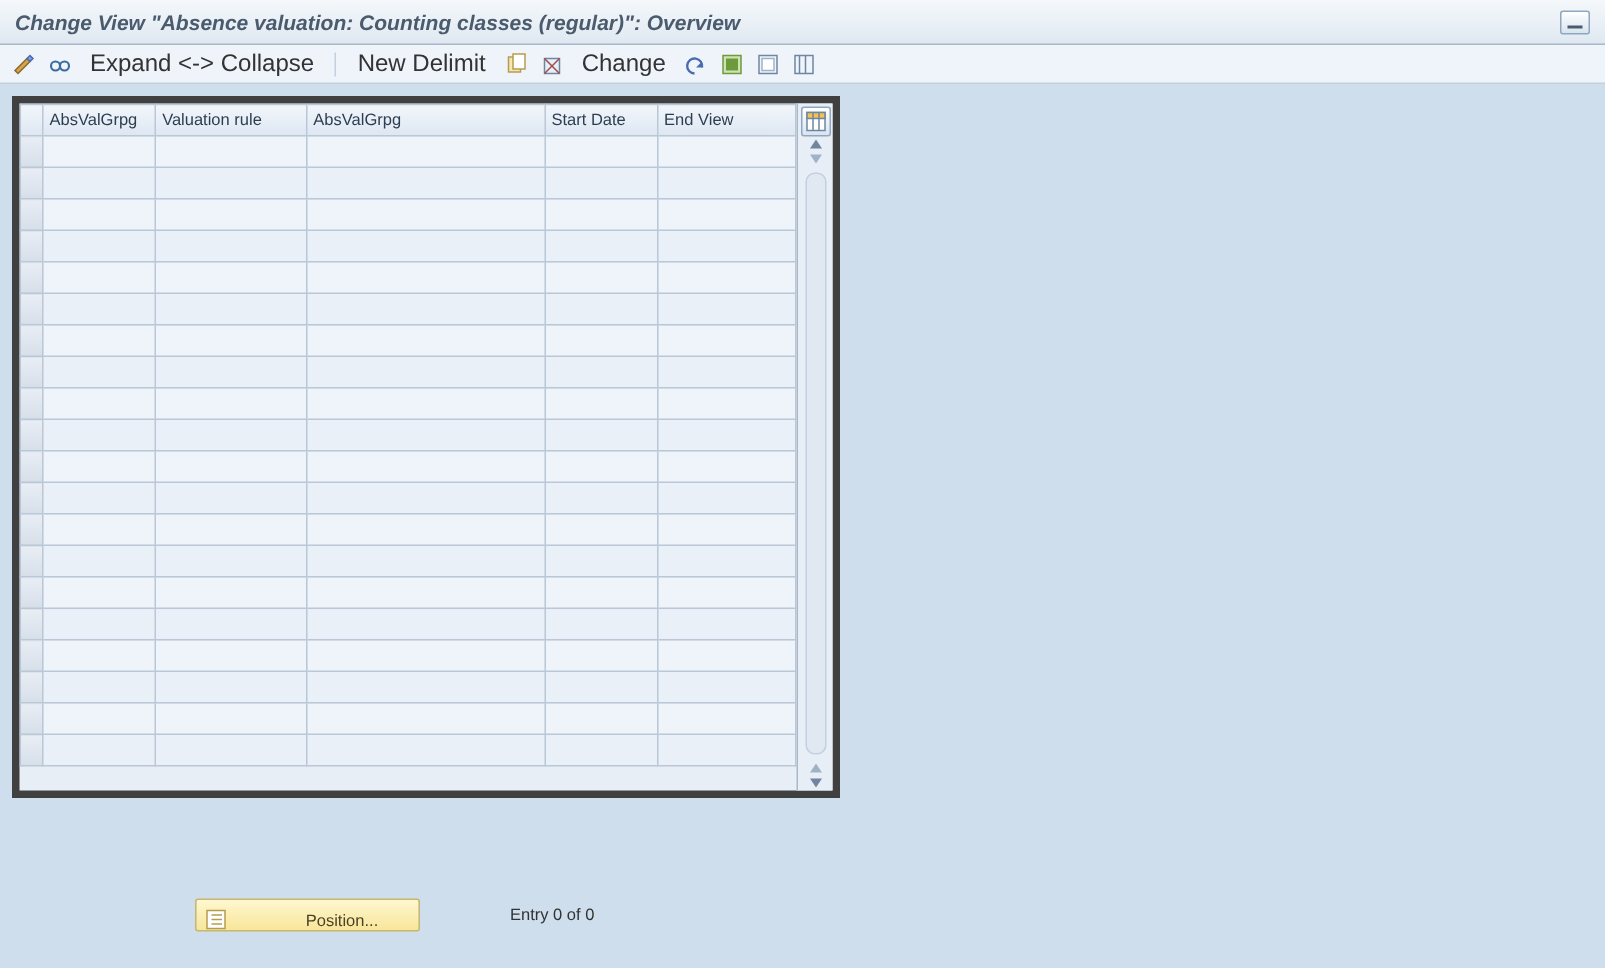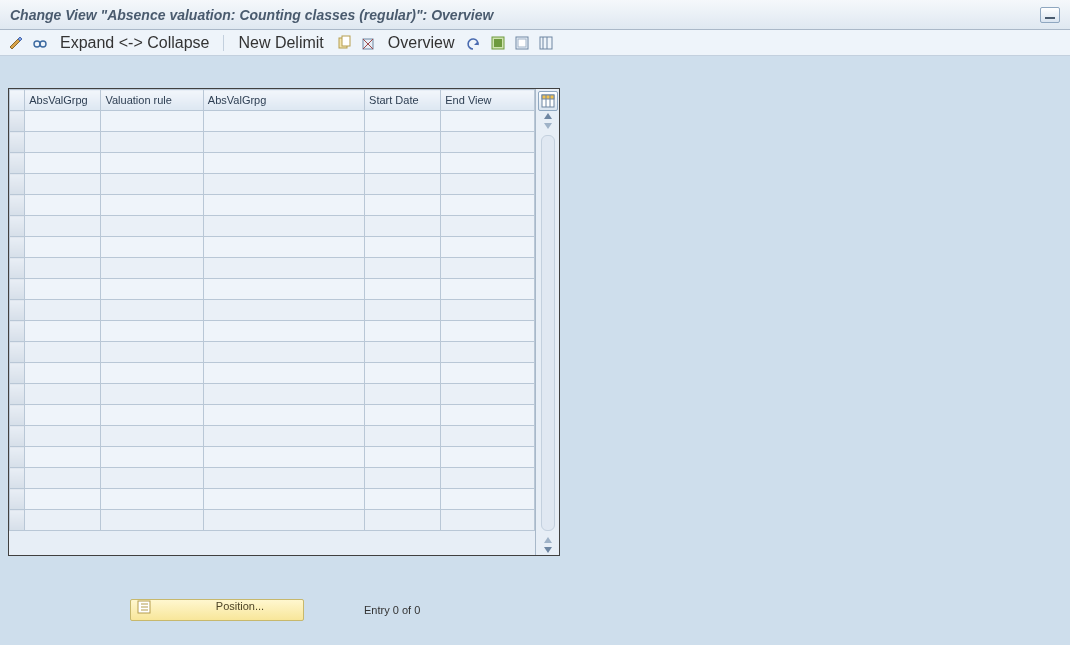--- a/index.html
+++ b/index.html
@@ -63,25 +63,24 @@
     .tb-sep { width: 1px; height: 16px; background: #c3d0de; margin: 0 2px; }
 
     
     .main {
       padding: 8px;
       position: relative;
     }
 
     .table-shell {
       background: #e7eef6;
-      border: 1px solid #404040;
+      border: 5px solid #404040;
       width: 552px;
       height: 468px;
       display: flex;
-      margin-top: 24px;
     }
     .table-left {
       flex: 1;
       overflow: hidden;
     }
     .table-right {
       width: 24px;
       border-left: 1px solid #a8b8c9;
       background: #e7eef6;
       display:flex; flex-direction:column; align-items:center;
@@ -147,25 +146,25 @@
     col.c5{width:86px;}
 
     
     .bottom {
       position:absolute;
       left: 8px; bottom: 24px;
       display:flex; align-items:center; gap:60px;
       padding-left: 122px;
     }
     .pos-btn {
-      width: 174px; height: 22px;
+      width: 150px; height: 22px;
       background: linear-gradient(#fff7cf,#f8e69a);
       border:1px solid #c7b86d;
       border-radius:2px;
-      display:flex; align-items:flex-start;
+      display:flex; align-items:flex-end;
       cursor:pointer;
       font-size:11px;
       color:#4d4427;
       padding-left:6px;
       gap:40px;
     }
     .pos-btn .pos-label{ flex:1; text-align:center; padding-right:14px;}
     .entry-status { color:#333; }
 
     
@@ -202,21 +201,21 @@
         <rect x="6" y="1" width="8" height="10" fill="#fff" stroke="#b59d4e"></rect>
       </svg>
   </span>
   <span class="tb-icon">
     <svg width="16" height="16">
         <rect x="3" y="4" width="10" height="10" fill="#e7eef6" stroke="#6e86a2"></rect>
         <line x1="3" y1="4" x2="13" y2="14" stroke="#a04a4a"></line>
         <line x1="13" y1="4" x2="3" y2="14" stroke="#a04a4a"></line>
       </svg>
   </span>
-  <span class="tb-text">Overview</span>
+  <span class="tb-text">Change</span>
   <span class="tb-icon">
     <svg width="16" height="16">
         <path d="M12 10 A5 5 0 1 0 7 14" fill="none" stroke="#4a6bb0" stroke-width="1.6"></path>
         <path d="M12 6 L12 10 L8 10 Z" fill="#4a6bb0"></path>
       </svg>
   </span>
   <span class="tb-icon">
     <svg width="16" height="16">
         <rect x="2" y="2" width="12" height="12" fill="#cfe3b0" stroke="#6e9a3e"></rect>
         <rect x="4" y="4" width="8" height="8" fill="#6e9a3e"></rect>

